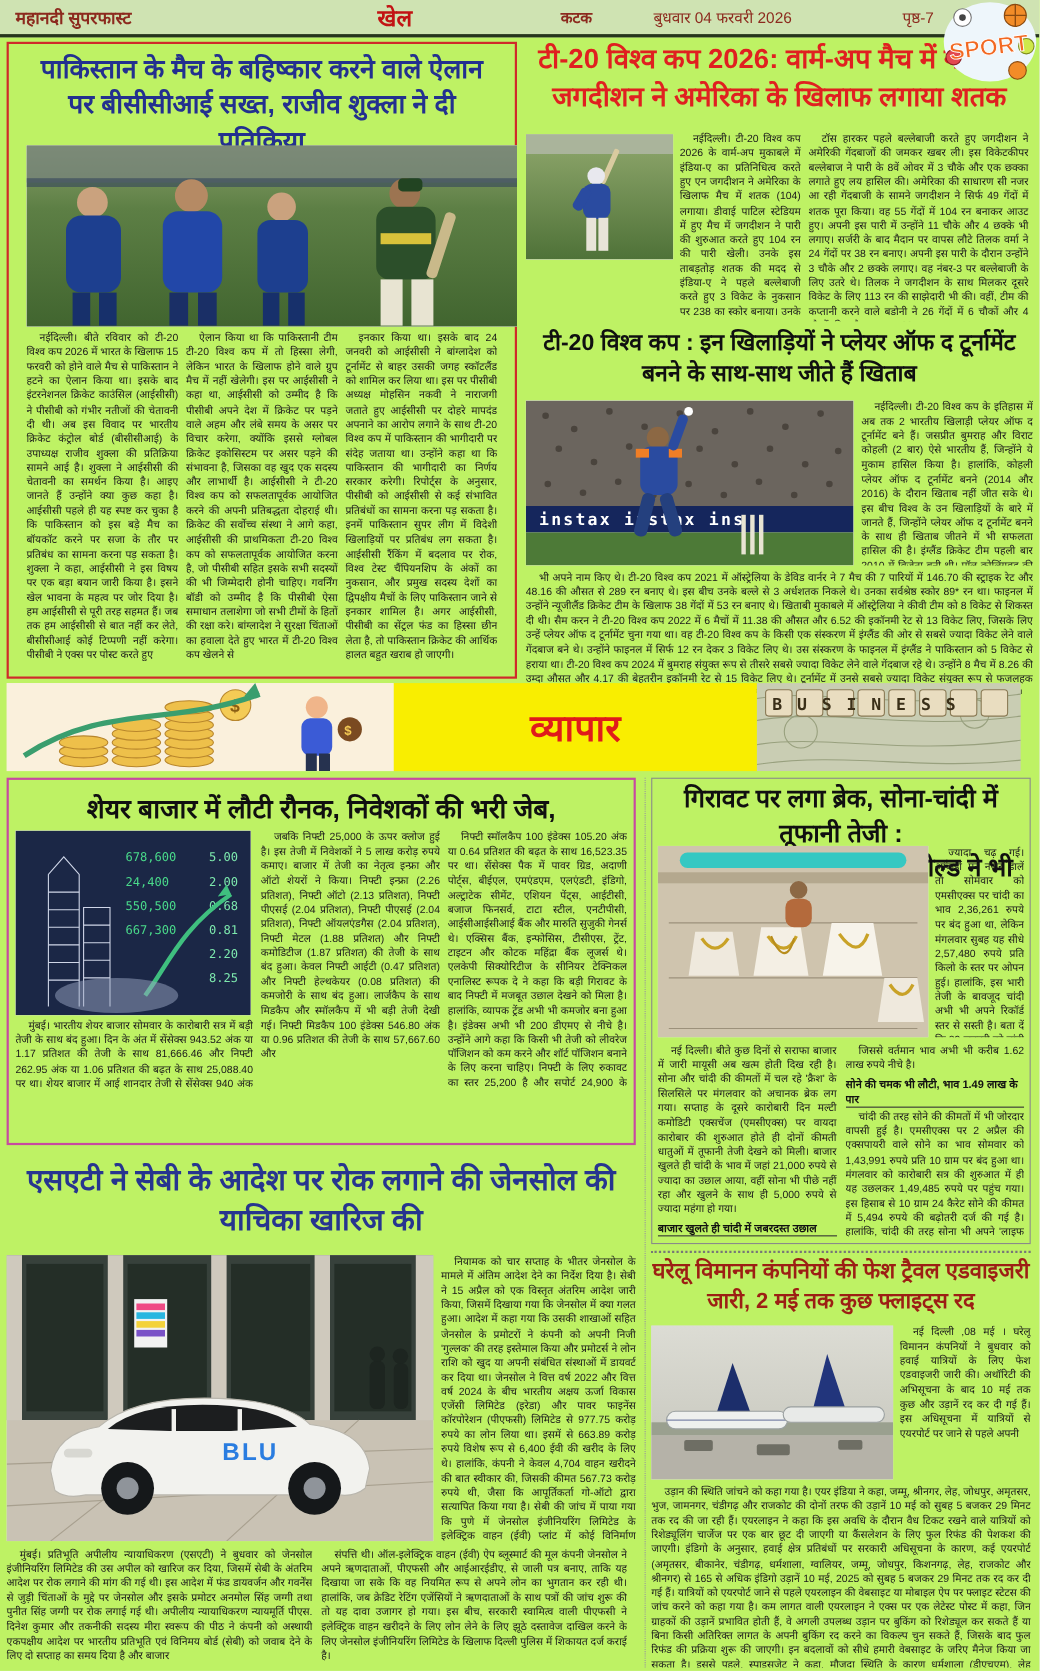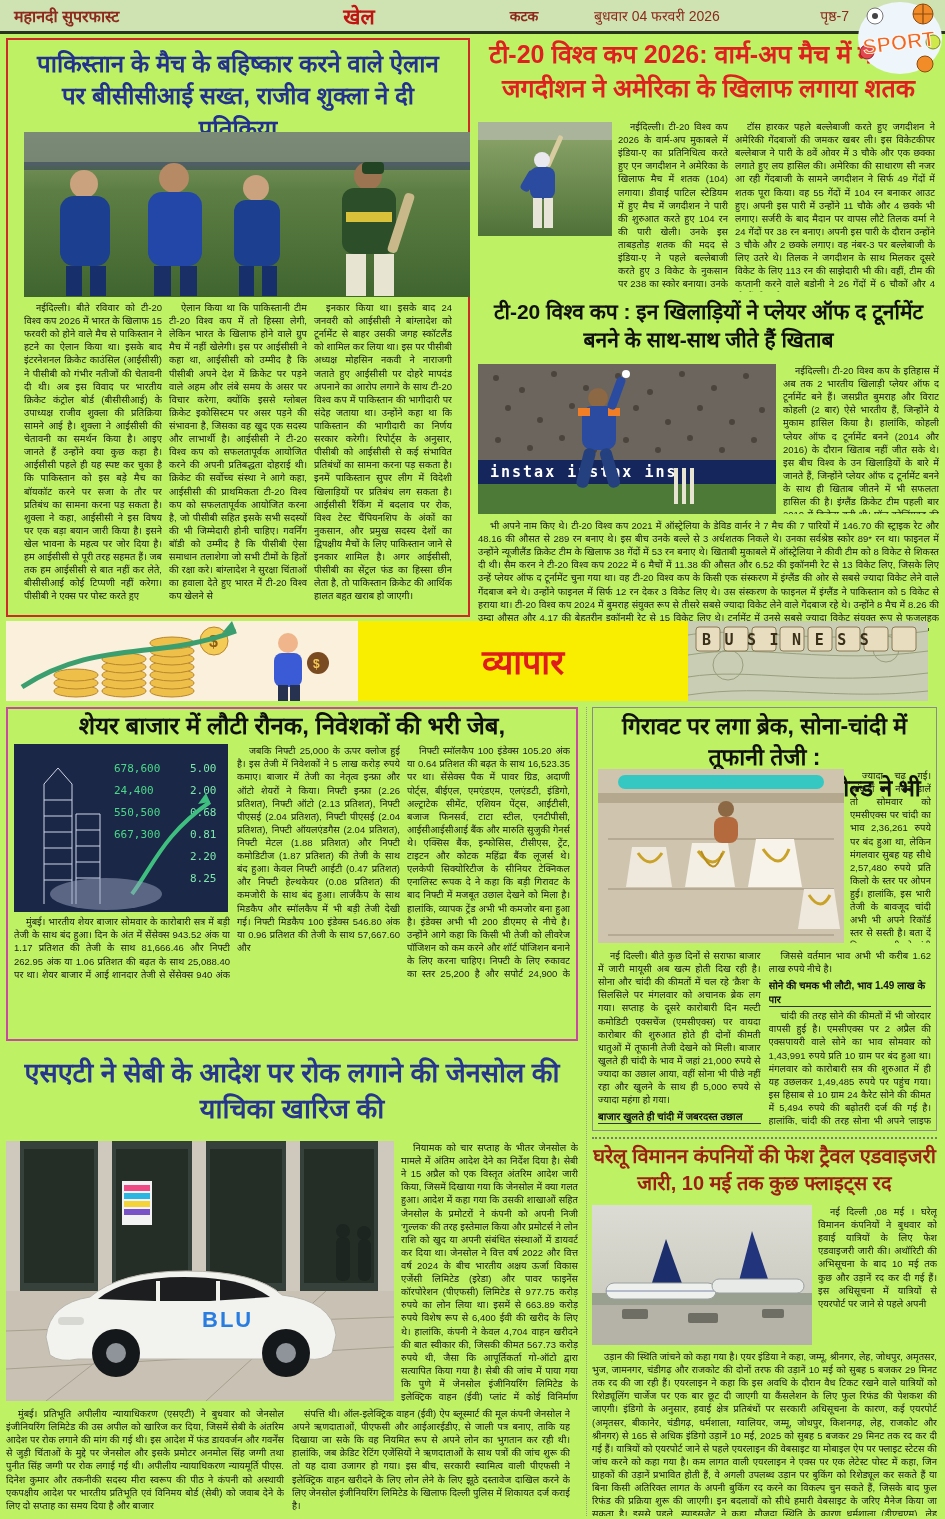--- a/index.html
+++ b/index.html
@@ -16,21 +16,21 @@
   .sport-logo{position:absolute;right:2px;top:0;width:90px;height:76px;z-index:5}
   
   main{padding:4px 6px 0 6px}
   .hl{font-weight:bold;text-align:center;line-height:1.35}
   .blue{color:#23308f}.redh{color:#e02020}.blackh{color:#101010}.satblue{color:#27358f}.maroonh{color:#9c1f14}
   .bt{font-size:9.5px;line-height:1.38;text-align:justify;overflow:hidden;text-indent:12px;color:#1a1a1a}
   .cols{display:flex;gap:7px}
   .photo{overflow:hidden;background:#ddd}
   .top-row{display:flex;gap:8px}
   .box-red{border:2px solid #cf2a2a;padding:4px 16px}
-  .box-pink{border:2px solid #c74aa0;padding:1px 6px}
+  .box-pink{border:2px solid #c74aa0;padding:12px 6px}
   .box-thin{border:1px solid #8a8a8a;padding:3px 5px}
   
   .a-bcci{width:464px;height:579px}
   .a-bcci .hl{font-size:24px;height:84px;padding-top:4px}
   .a-bcci .photo{width:446px;height:165px;margin:4px auto}
   .a-bcci .cols .bt{width:146px;height:300px}
   
   .right-col{width:461px;height:579px;display:flex;flex-direction:column}
   .a-jag .hl{font-size:25px;height:82px}
   .jag-flow{width:250px;float:left;margin-right:7px}
@@ -490,21 +490,21 @@
               <p class="bt">जिससे वर्तमान भाव अभी भी करीब 1.62 लाख रुपये नीचे है।</p>
               <div class="subhead">सोने की चमक भी लौटी, भाव 1.49 लाख के पार</div>
               <p class="bt">चांदी की तरह सोने की कीमतों में भी जोरदार वापसी हुई है। एमसीएक्स पर 2 अप्रैल की एक्सपायरी वाले सोने का भाव सोमवार को 1,43,991 रुपये प्रति 10 ग्राम पर बंद हुआ था। मंगलवार को कारोबारी सत्र की शुरुआत में ही यह उछलकर 1,49,485 रुपये पर पहुंच गया। इस हिसाब से 10 ग्राम 24 कैरेट सोने की कीमत में 5,494 रुपये की बढ़ोतरी दर्ज की गई है। हालांकि, चांदी की तरह सोना भी अपने 'लाइफ टाइम हाई' से अभी दूर है। 29 जनवरी को सोने ने 1,93,096 रुपये का रिकॉर्ड स्तर छुआ था। आज की तेजी के बाद भी सोना उस स्तर से करीब 43,611 रुपये सस्ता मिल रहा है।</p>
             </div>
           </div>
         </article>
 
         <article class="a-air">
           <h1 class="hl maroonh">
             <span>घरेलू विमानन कंपनियों की फेश ट्रैवल एडवाइजरी</span><br>
-            <span>जारी, 10 मई तक कुछ फ्लाइट्स रद</span>
+            <span>जारी, 2 मई तक कुछ फ्लाइट्स रद</span>
           </h1>
           <div class="arow">
             <div class="photo">
               <svg width="220" height="140" viewBox="0 0 220 140">
                 <defs>
                     <linearGradient id="sky" x1="0" y1="0" x2="0" y2="1">
                       <stop offset="0" stop-color="#dcdcd4"></stop>
                       <stop offset="1" stop-color="#c4c4ba"></stop>
                     </linearGradient>
                   </defs>

